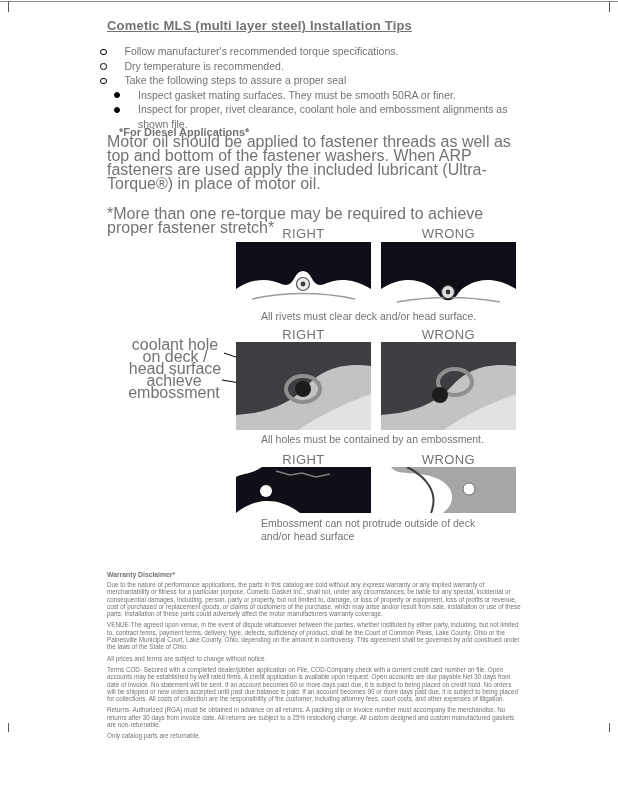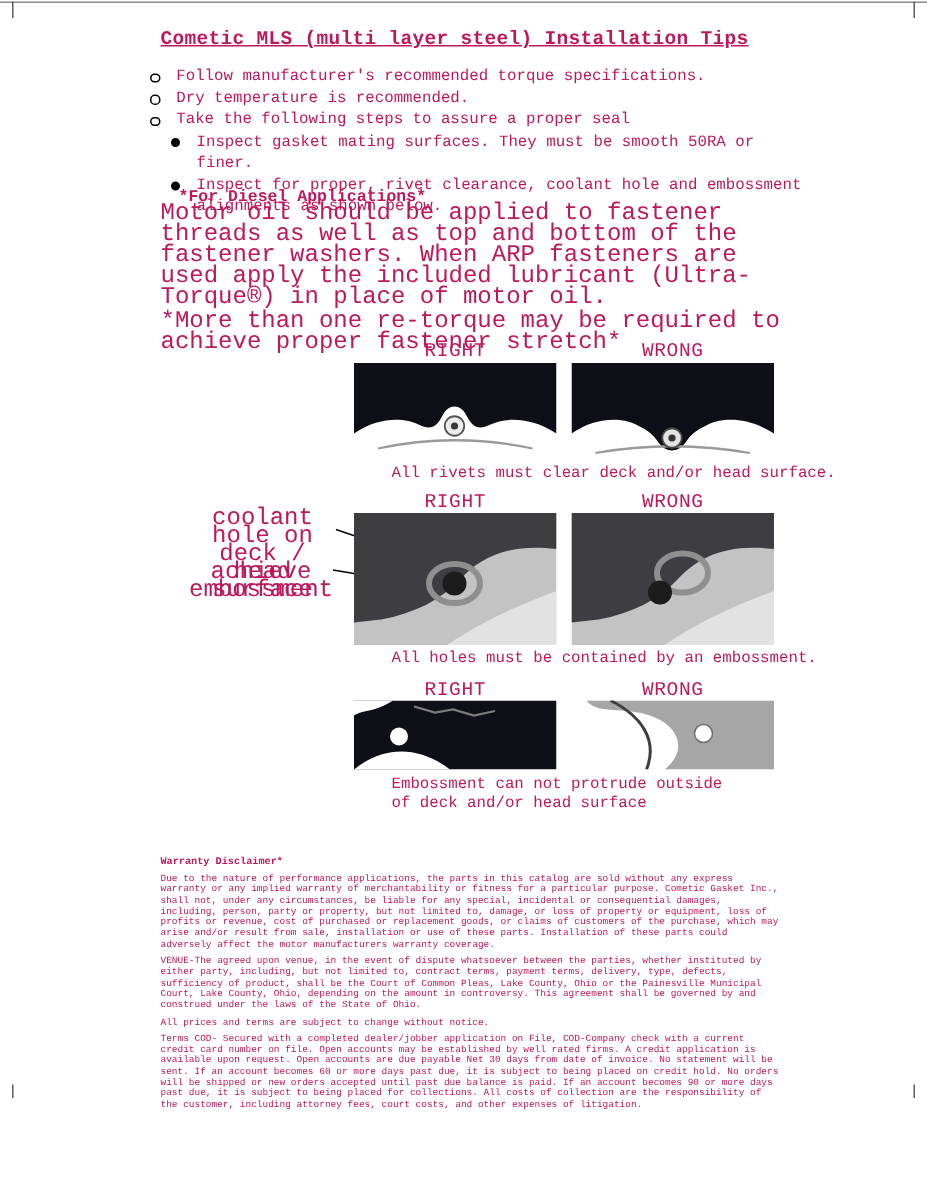--- a/index.html
+++ b/index.html
@@ -1,33 +1,33 @@
 <!DOCTYPE html>
 <html><head>
 <meta charset="utf-8">
 <style>
   html,body{margin:0;padding:0;background:#ffffff;}
   .page{
     position:relative;width:618px;height:740px;background:#ffffff;
-    font-family:Liberation Mono, monospace;color:#be185d;overflow:hidden;
+    font-family:Liberation Sans, sans-serif;color:#737373;overflow:hidden;
   }
   
   .edge-top{position:absolute;top:1px;left:0;width:100%;height:1px;background:#8a8a8a;}
   .tick{position:absolute;width:1px;background:#5a5a5a;}
   .tick.tl{left:8px;top:1px;height:11px;}
   .tick.tr{right:8px;top:1px;height:11px;}
   .tick.bl{left:8px;bottom:8px;height:9px;}
   .tick.br{right:8px;bottom:8px;height:9px;}
 
   .title{
     position:absolute;left:107px;top:18px;margin:0;
     font-size:13px;font-weight:bold;text-decoration:underline;letter-spacing:.2px;
   }
   .bullets{position:absolute;left:100px;top:44px;width:436px;font-size:10.5px;}
-  .b-row{display:flex;gap:11px;line-height:14.5px;}
+  .b-row{display:flex;gap:18px;line-height:14.5px;}
   .b-mark{flex:0 0 auto;width:4.5px;height:4.5px;border:1px solid #000;border-radius:50%;margin-top:4.5px;background:#fff;}
   .sub{margin-left:14px;}
   .b-mark.filled{background:#000;width:4px;height:4px;}
 
   .diesel-h{position:absolute;left:107px;top:114px;margin:12px;font-size:11px;font-weight:bold;}
   .para{position:absolute;left:107px;width:420px;margin:0;font-size:16px;line-height:14px;}
   .p1{top:135px;}
   .p2{top:166px;}
   .note{top:207px;}
 
@@ -80,21 +80,21 @@
       <span class="b-mark"></span>
       <span>Take the following steps to assure a proper seal</span>
     </div>
     <div class="sub">
       <div class="b-row">
         <span class="b-mark filled"></span>
         <span>Inspect gasket mating surfaces.  They must be smooth 50RA or finer.</span>
       </div>
       <div class="b-row">
         <span class="b-mark filled"></span>
-        <span>Inspect for proper, rivet clearance, coolant hole and embossment alignments as shown below.</span>
+        <span>Inspect for proper, rivet clearance, coolant hole and embossment alignments as shown file.</span>
       </div>
     </div>
   </div>
 
   <h2 class="diesel-h">*For Diesel Applications*</h2>
   <p class="para p1">Motor oil should be applied to fastener threads as well as top and bottom of the fastener washers. When ARP fasteners are used apply the included lubricant (Ultra-Torque®) in place of motor oil.</p>
   <p class="para note">*More than one re-torque may be required to achieve proper fastener stretch*</p>
 
   <div class="fig-label col-l r1">RIGHT</div>
   <div class="fig-label col-r r1">WRONG</div>

